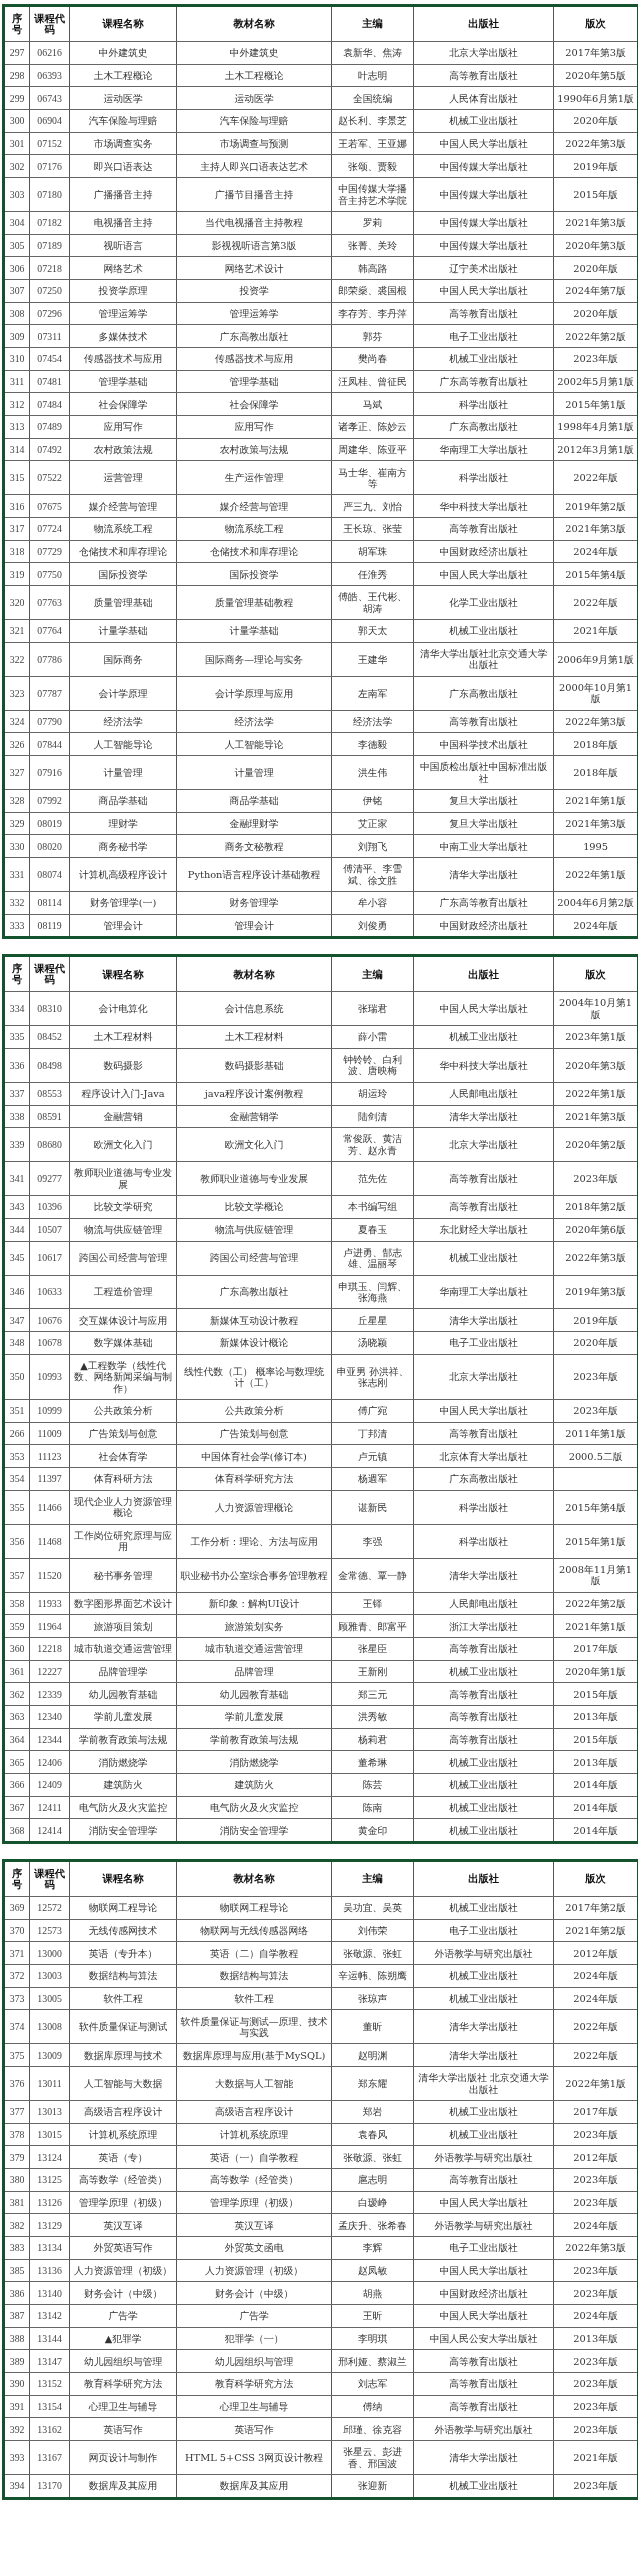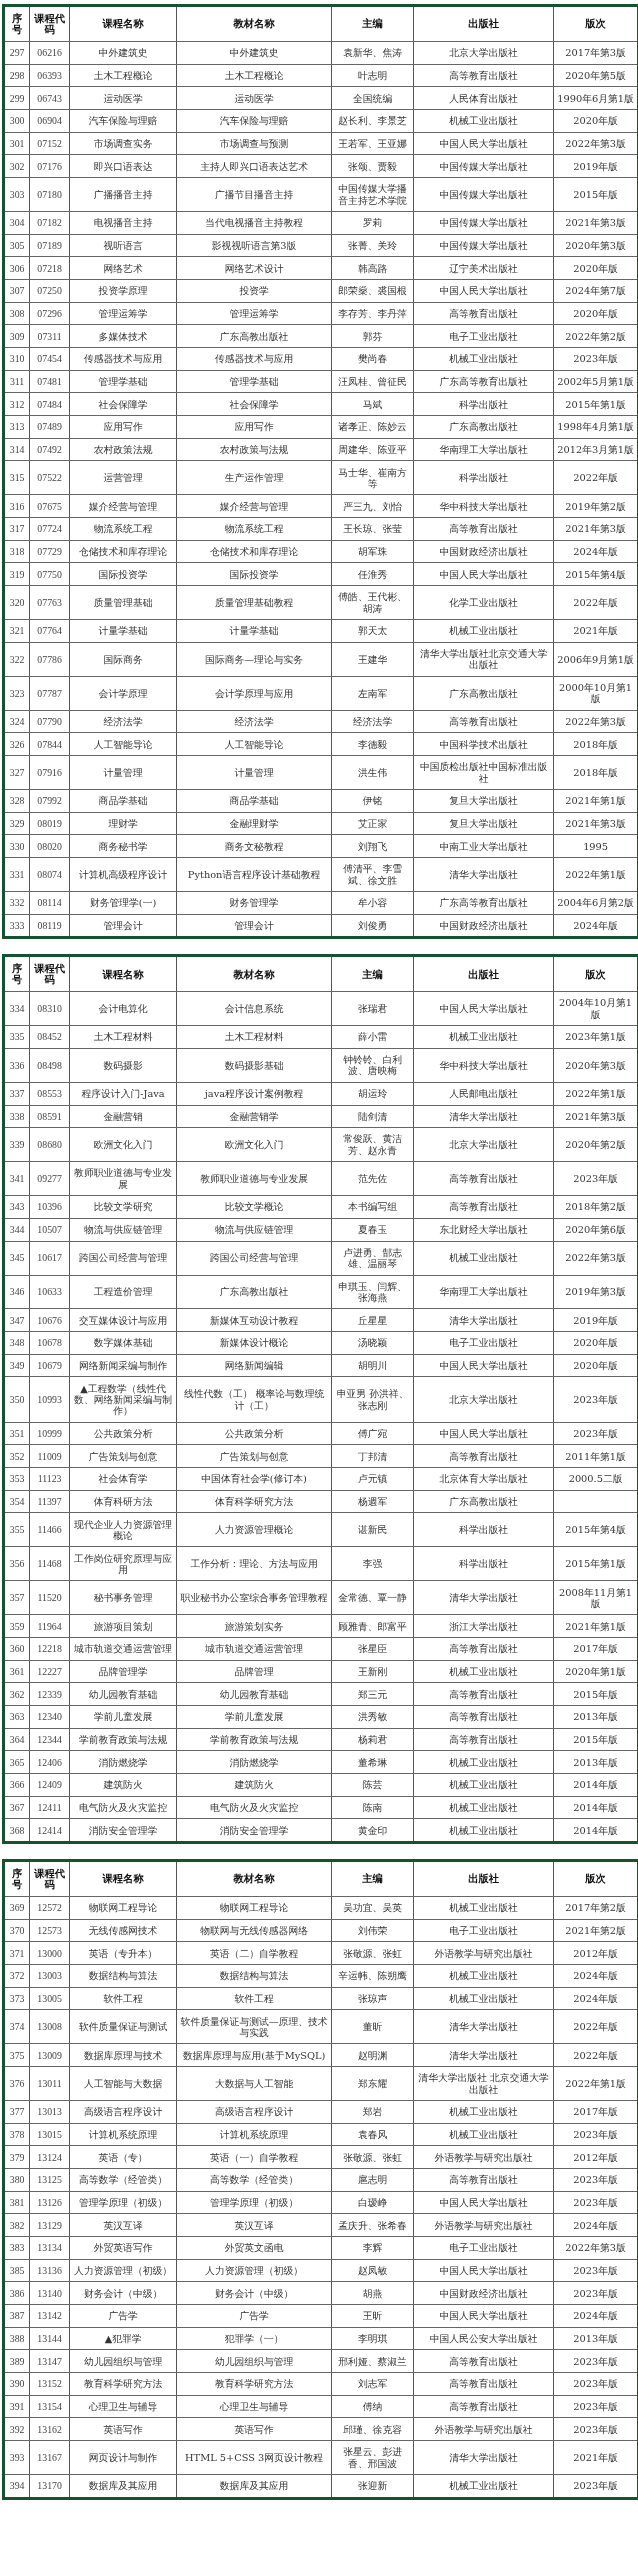--- a/index.html
+++ b/index.html
@@ -499,48 +499,39 @@
           <tr>
             <td class="num">348</td>
             <td class="code">10678</td>
             <td class="course">数字媒体基础</td>
             <td class="book">新媒体设计概论</td>
             <td class="editor">汤晓颖</td>
             <td class="publisher">电子工业出版社</td>
             <td class="edition">2020年版</td>
           </tr>
           <tr>
-            <td class="num">349</td>
-            <td class="code">10679</td>
-            <td class="course">网络新闻采编与制作</td>
-            <td class="book">网络新闻编辑</td>
-            <td class="editor">胡明川</td>
-            <td class="publisher">中国人民大学出版社</td>
-            <td class="edition">2020年版</td>
-          </tr>
-          <tr>
             <td class="num">350</td>
             <td class="code">10993</td>
             <td class="course">▲工程数学（线性代数、网络新闻采编与制作）</td>
             <td class="book">线性代数（工） 概率论与数理统计（工）</td>
             <td class="editor">申亚男 孙洪祥、张志刚</td>
             <td class="publisher">北京大学出版社</td>
             <td class="edition">2023年版</td>
           </tr>
           <tr>
             <td class="num">351</td>
             <td class="code">10999</td>
             <td class="course">公共政策分析</td>
             <td class="book">公共政策分析</td>
             <td class="editor">傅广宛</td>
             <td class="publisher">中国人民大学出版社</td>
             <td class="edition">2023年版</td>
           </tr>
           <tr>
-            <td class="num">352</td>
+            <td class="num">266</td>
             <td class="code">11009</td>
             <td class="course">广告策划与创意</td>
             <td class="book">广告策划与创意</td>
             <td class="editor">丁邦清</td>
             <td class="publisher">高等教育出版社</td>
             <td class="edition">2011年第1版</td>
           </tr>
           <tr>
             <td class="num">353</td>
             <td class="code">11123</td>
@@ -578,20 +569,29 @@
             <td class="edition">2015年第1版</td>
           </tr>
           <tr>
             <td class="num">357</td>
             <td class="code">11520</td>
             <td class="course">秘书事务管理</td>
             <td class="book">职业秘书办公室综合事务管理教程</td>
             <td class="editor">金常德、覃一静</td>
             <td class="publisher">清华大学出版社</td>
             <td class="edition">2008年11月第1版</td>
+          </tr>
+          <tr>
+            <td class="num">358</td>
+            <td class="code">11933</td>
+            <td class="course">数字图形界面艺术设计</td>
+            <td class="book">新印象：解构UI设计</td>
+            <td class="editor">王铎</td>
+            <td class="publisher">人民邮电出版社</td>
+            <td class="edition">2022年第2版</td>
           </tr>
           <tr>
             <td class="num">359</td>
             <td class="code">11964</td>
             <td class="course">旅游项目策划</td>
             <td class="book">旅游策划实务</td>
             <td class="editor">顾雅青、郎富平</td>
             <td class="publisher">浙江大学出版社</td>
             <td class="edition">2021年第1版</td>
           </tr>

